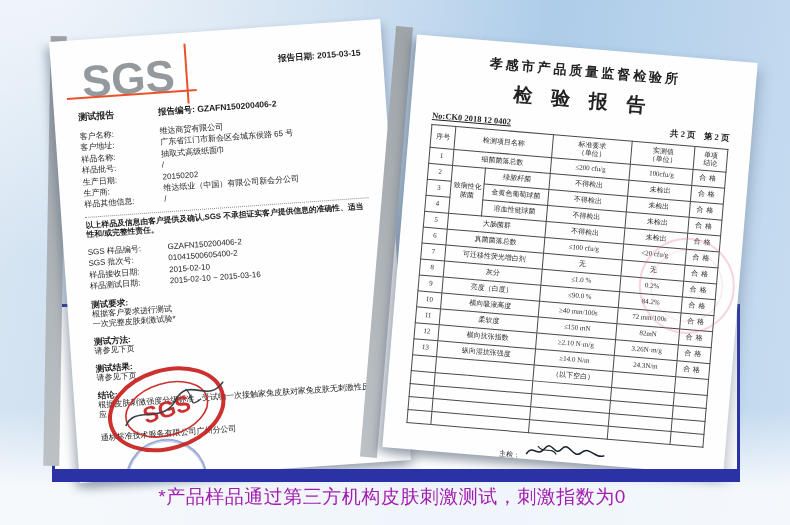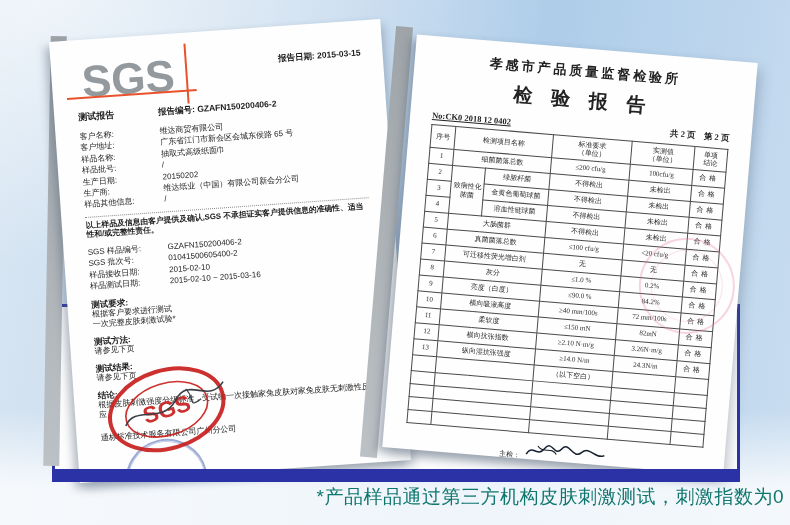--- a/index.html
+++ b/index.html
@@ -64,22 +64,22 @@
   .res{letter-spacing:3px;}
   .group{line-height:1.3;}
   .sig-row{margin-top:6px;display:flex;justify-content:center;align-items:flex-end;gap:3px;}
   .sig-label{font-size:7px;}
   .stamp-pink{position:absolute;right:4px;top:180px;width:92px;height:92px;border-radius:50%;
        border:2px solid rgba(225,105,150,.5);opacity:.55;}
   .stamp-pink::after{content:"";position:absolute;inset:10px;border-radius:50%;
        border:1px solid rgba(225,105,150,.35);}
 
   .blue-bar{position:absolute;left:52px;top:469px;width:688px;height:13px;background:#2a32a6;z-index:8;}
-  .caption{position:absolute;left:0;right:6px;top:484px;z-index:9;text-align:right;
-       font-size:19px;color:#0f766e;letter-spacing:.5px;}
+  .caption{position:absolute;left:0;right:6px;top:484px;z-index:9;text-align:center;
+       font-size:19px;color:#a21caf;letter-spacing:.5px;}
 </style>
 </head>
 <body>
 
 <div class="stage">
   <div class="sky"></div>
   <div class="backing-card"></div>
   <div class="edge-strip strip-left"></div>
 
   <div class="doc doc-left">

